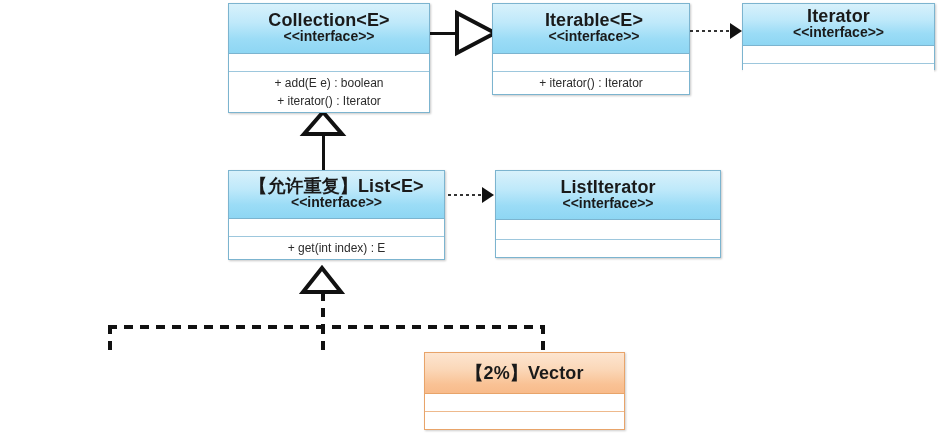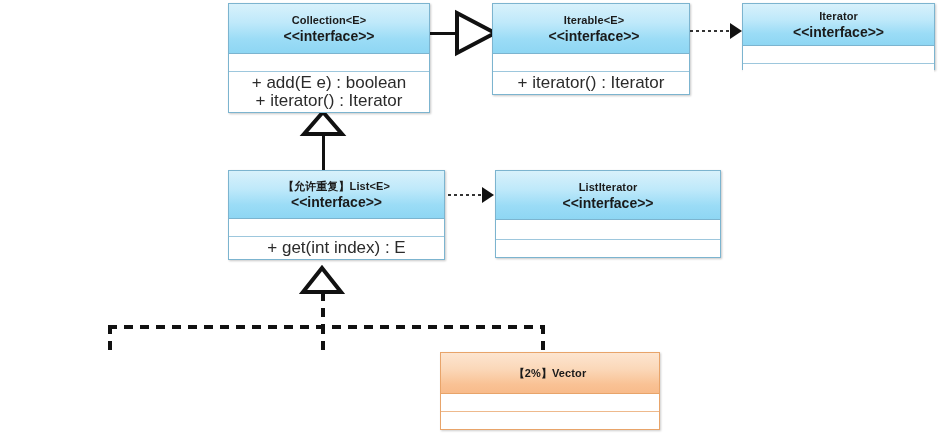--- a/index.html
+++ b/index.html
@@ -26,37 +26,37 @@
     background:linear-gradient(to bottom,#d8f1fb 0%,#bfe9fa 38%,#9bdcf6 72%,#8ed6f3 100%);
     border-bottom:1px solid #7cb4cf;
     display:flex;flex-direction:column;align-items:center;justify-content:center;
     padding:4px 2px 5px;
   }
   .orange .uml-header{
     background:linear-gradient(to bottom,#fde5d0 0%,#fbd8b9 40%,#f9c295 78%,#f8bb8b 100%);
     border-bottom:1px solid #e8a46a;
   }
   .uml-title{
-    font-size:11px;font-weight:bold;color:#1a1a1a;line-height:16px;
+    font-size:18px;font-weight:bold;color:#1a1a1a;line-height:16px;
     letter-spacing:0.1px;white-space:nowrap;
   }
   .uml-stereo{
     font-size:14px;font-weight:bold;color:#1a1a1a;line-height:16px;
     white-space:nowrap;
   }
   .uml-compartment{
     background:#ffffff;
     border-bottom:1px solid #9dc7dd;
     display:flex;flex-direction:column;align-items:center;justify-content:center;
     padding:2px 0;
   }
   .orange .uml-compartment{border-bottom:1px solid #eeb98c;}
   .uml-compartment.last{border-bottom:none;}
   .uml-member{
-    font-size:17px;color:#2b2b2b;line-height:18px;white-space:nowrap;
+    font-size:12px;color:#2b2b2b;line-height:18px;white-space:nowrap;
   }
   .uml-compartment.empty{min-height:13px;}
 
   
   .tag{font-weight:bold;}
   .line-h{position:absolute;background:#111;height:3px;}
   .line-v{position:absolute;background:#111;width:3px;}
 
   .dash-h{
     position:absolute;height:4px;
@@ -156,21 +156,21 @@
     <div class="uml-header" style="height:47px;">
       <div class="uml-title">ListIterator</div>
       <div class="uml-stereo">&lt;&lt;interface&gt;&gt;</div>
     </div>
     <div class="uml-compartment empty" style="height:18px;"></div>
     <div class="uml-compartment last empty" style="flex:1;"></div>
   </div>
 
 
 
-  <div class="uml-box orange" style="left:440px;top:352px;width:220px;height:78px;">
+  <div class="uml-box orange" style="left:424px;top:352px;width:201px;height:78px;">
     <div class="uml-header" style="height:44px;">
       <div class="uml-title">
         <span class="tag">【2%】</span><span>Vector</span>
       </div>
     </div>
     <div class="uml-compartment empty" style="height:16px;"></div>
     <div class="uml-compartment last empty" style="flex:1;"></div>
   </div>
 
 </div>

